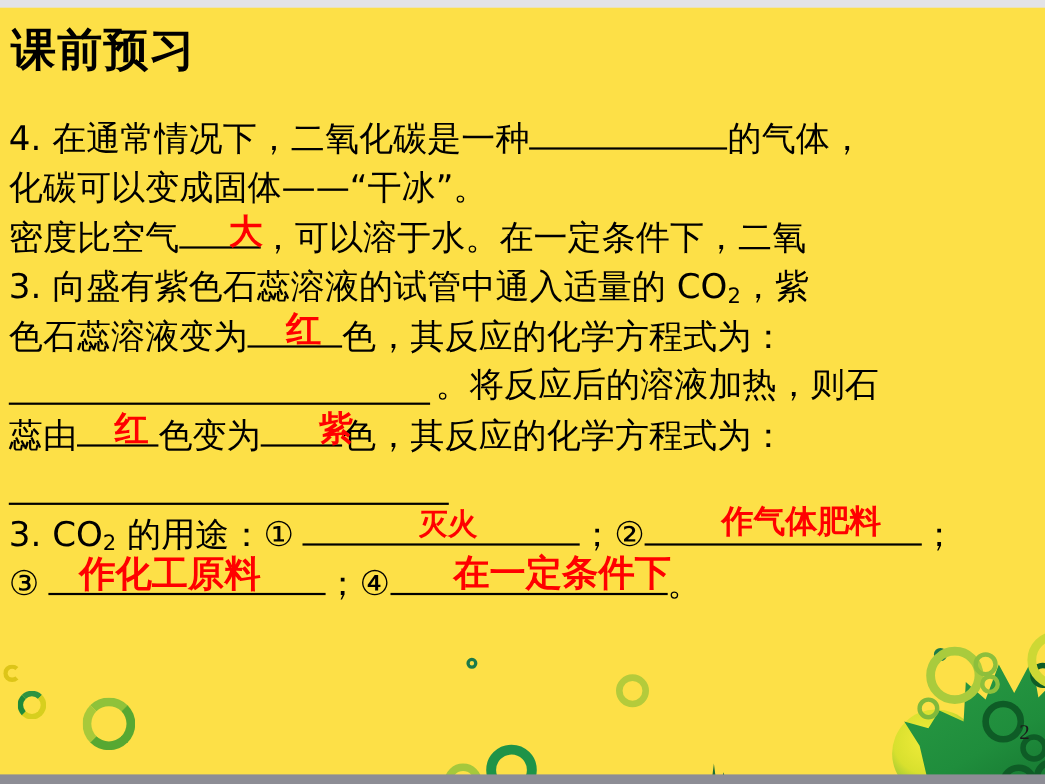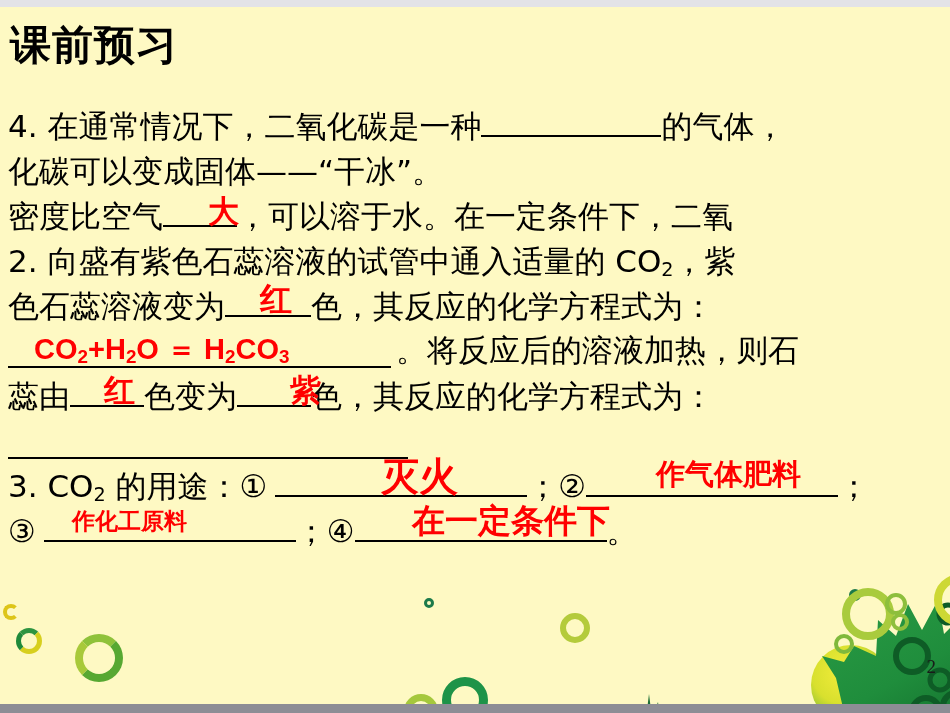--- a/index.html
+++ b/index.html
@@ -7,21 +7,21 @@
     padding: 0;
     background: #ffffff;
   }
   body {
     font-family: "Liberation Sans", "DejaVu Sans", sans-serif;
   }
   #slide {
     position: relative;
     width: 950px;
     height: 713px;
-    background: #fef9c3;
+    background: #fde047;
     overflow: hidden;
   }
   .top-bar {
     position: absolute;
     left: 0; top: 0;
     width: 950px; height: 7px;
     background: #e3e3e7;
   }
   .bottom-bar {
     position: absolute;
@@ -145,53 +145,52 @@
     <div class="line">
       <span>化碳可以变成固体——“干冰”。</span>
     </div>
 
     <div class="line">
       <span>密度比空气</span><span class="blank" style="width:74px;"></span><span>，可以溶于水。在一定条件下，二氧</span>
       <span class="ans" style="left:200px; top:-5px; font-size:31px;">大</span>
     </div>
 
     <div class="line">
-      <span>2.  向盛有紫色石蕊溶液的试管中通入适量的 CO</span><sub>2</sub><span>，紫</span>
+      <span>3.  向盛有紫色石蕊溶液的试管中通入适量的 CO</span><sub>2</sub><span>，紫</span>
     </div>
 
     <div class="line">
       <span>色石蕊溶液变为</span><span class="blank" style="width:86px;"></span><span>色，其反应的化学方程式为：</span>
       <span class="ans" style="left:252px; top:-7px; font-size:32px;">红</span>
     </div>
 
     <div class="line">
-      <span class="eqn" style="left:26px; top:-2px;"><span>CO</span><sub>2</sub><span>+H</span><sub>2</sub><span>O ＝ H</span><sub>2</sub><span>CO</span><sub>3</sub></span>
       <span class="rule" style="left:0px; top:37px; width:383px;"></span>
       <span style="position:absolute; left:388px; top:-1px;">。将反应后的溶液加热，则石</span>
     </div>
 
     <div class="line">
       <span>蕊由</span><span class="blank" style="width:74px;"></span><span>色变为</span><span class="blank" style="width:74px;"></span><span>色，其反应的化学方程式为：</span>
       <span class="ans" style="left:96px; top:-6px; font-size:31px;">红</span>
       <span class="ans" style="left:282px; top:-6px; font-size:31px;">紫</span>
     </div>
 
     <div class="line">
       <span class="rule" style="left:0px; top:38px; width:400px;"></span>
     </div>
 
     <div class="line">
       <span>3. CO</span><sub>2</sub><span> 的用途：</span><span>①</span><span class="blank" style="width:252px; margin-left:8px;"></span><span>；</span><span>②</span><span class="blank" style="width:252px;"></span><span>；</span>
-      <span class="ans" style="left:372px; top:-10px; font-size:39px;text-align:right;">灭火</span>
+      <span class="ans" style="left:372px; top:-10px; font-size:27px;text-align:right;">灭火</span>
       <span class="ans" style="left:648px; top:-12px; font-size:29px;">作气体肥料</span>
     </div>
 
     <div class="line">
       <span>③</span><span class="blank" style="width:252px; margin-left:8px;"></span><span>；</span><span>④</span><span class="blank" style="width:252px;"></span><span>。</span>
-      <span class="ans" style="left:64px; top:-10px; font-size:23px;">作化工原料</span>
+      <span class="ans" style="left:64px; top:-10px; font-size:33px;">作化工原料</span>
       <span class="ans" style="left:404px; top:-11px; font-size:33px;">在一定条件下</span>
     </div>
 
   </div>
 
   <div class="deco">
 
     <div class="ring" style="left:3px; top:44px; width:16px; height:16px; border:4px solid #ddc518; border-right-color:transparent;"></div>
     <div class="ring" style="left:16px; top:68px; width:26px; height:26px; border:5px solid #d7cf1e; border-left-color:#1f8a3a; border-top-color:#2e9440;"></div>
     <div class="ring" style="left:75px; top:74px; width:48px; height:48px; border:8px solid #57a832; border-top-color:#8fc23a; border-left-color:#a8c93a;"></div>

